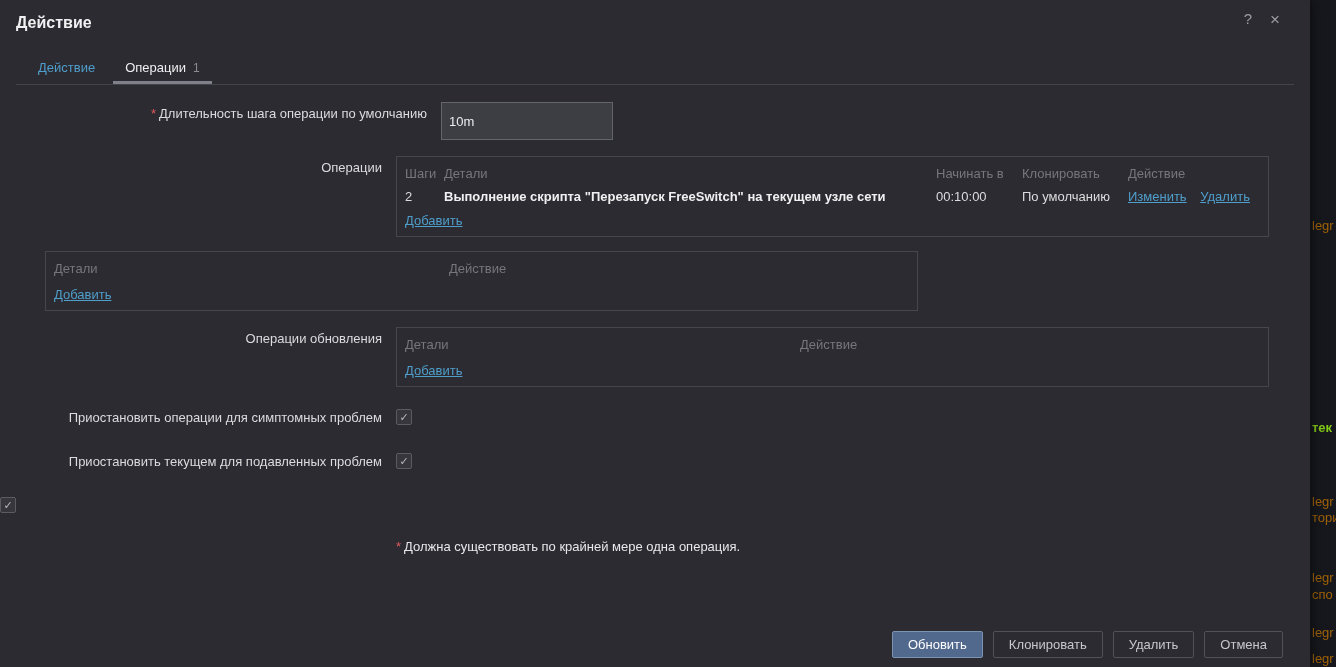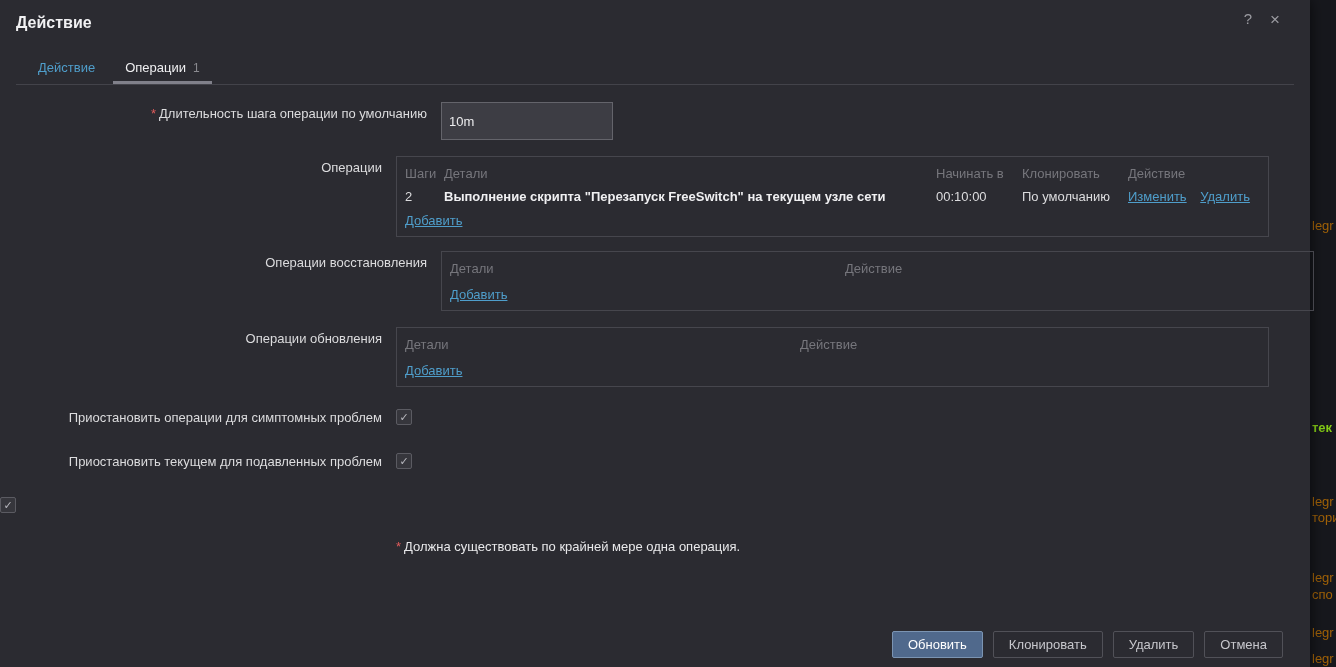--- a/index.html
+++ b/index.html
@@ -156,21 +156,20 @@
               <a class="link">Изменить</a>
               <a class="link">Удалить</a>
             </div>
           </div>
           <a class="link add-link">Добавить</a>
         </div>
       </div>
     </div>
 
     <div class="frow mb16">
-      <div class="flabel">Операции восстановления</div>
       <div class="field">
         <div class="optable">
           <div class="thead">
             <div class="c-details2">Детали</div>
             <div class="c-act2">Действие</div>
           </div>
           <a class="link add-link">Добавить</a>
         </div>
       </div>
     </div>

